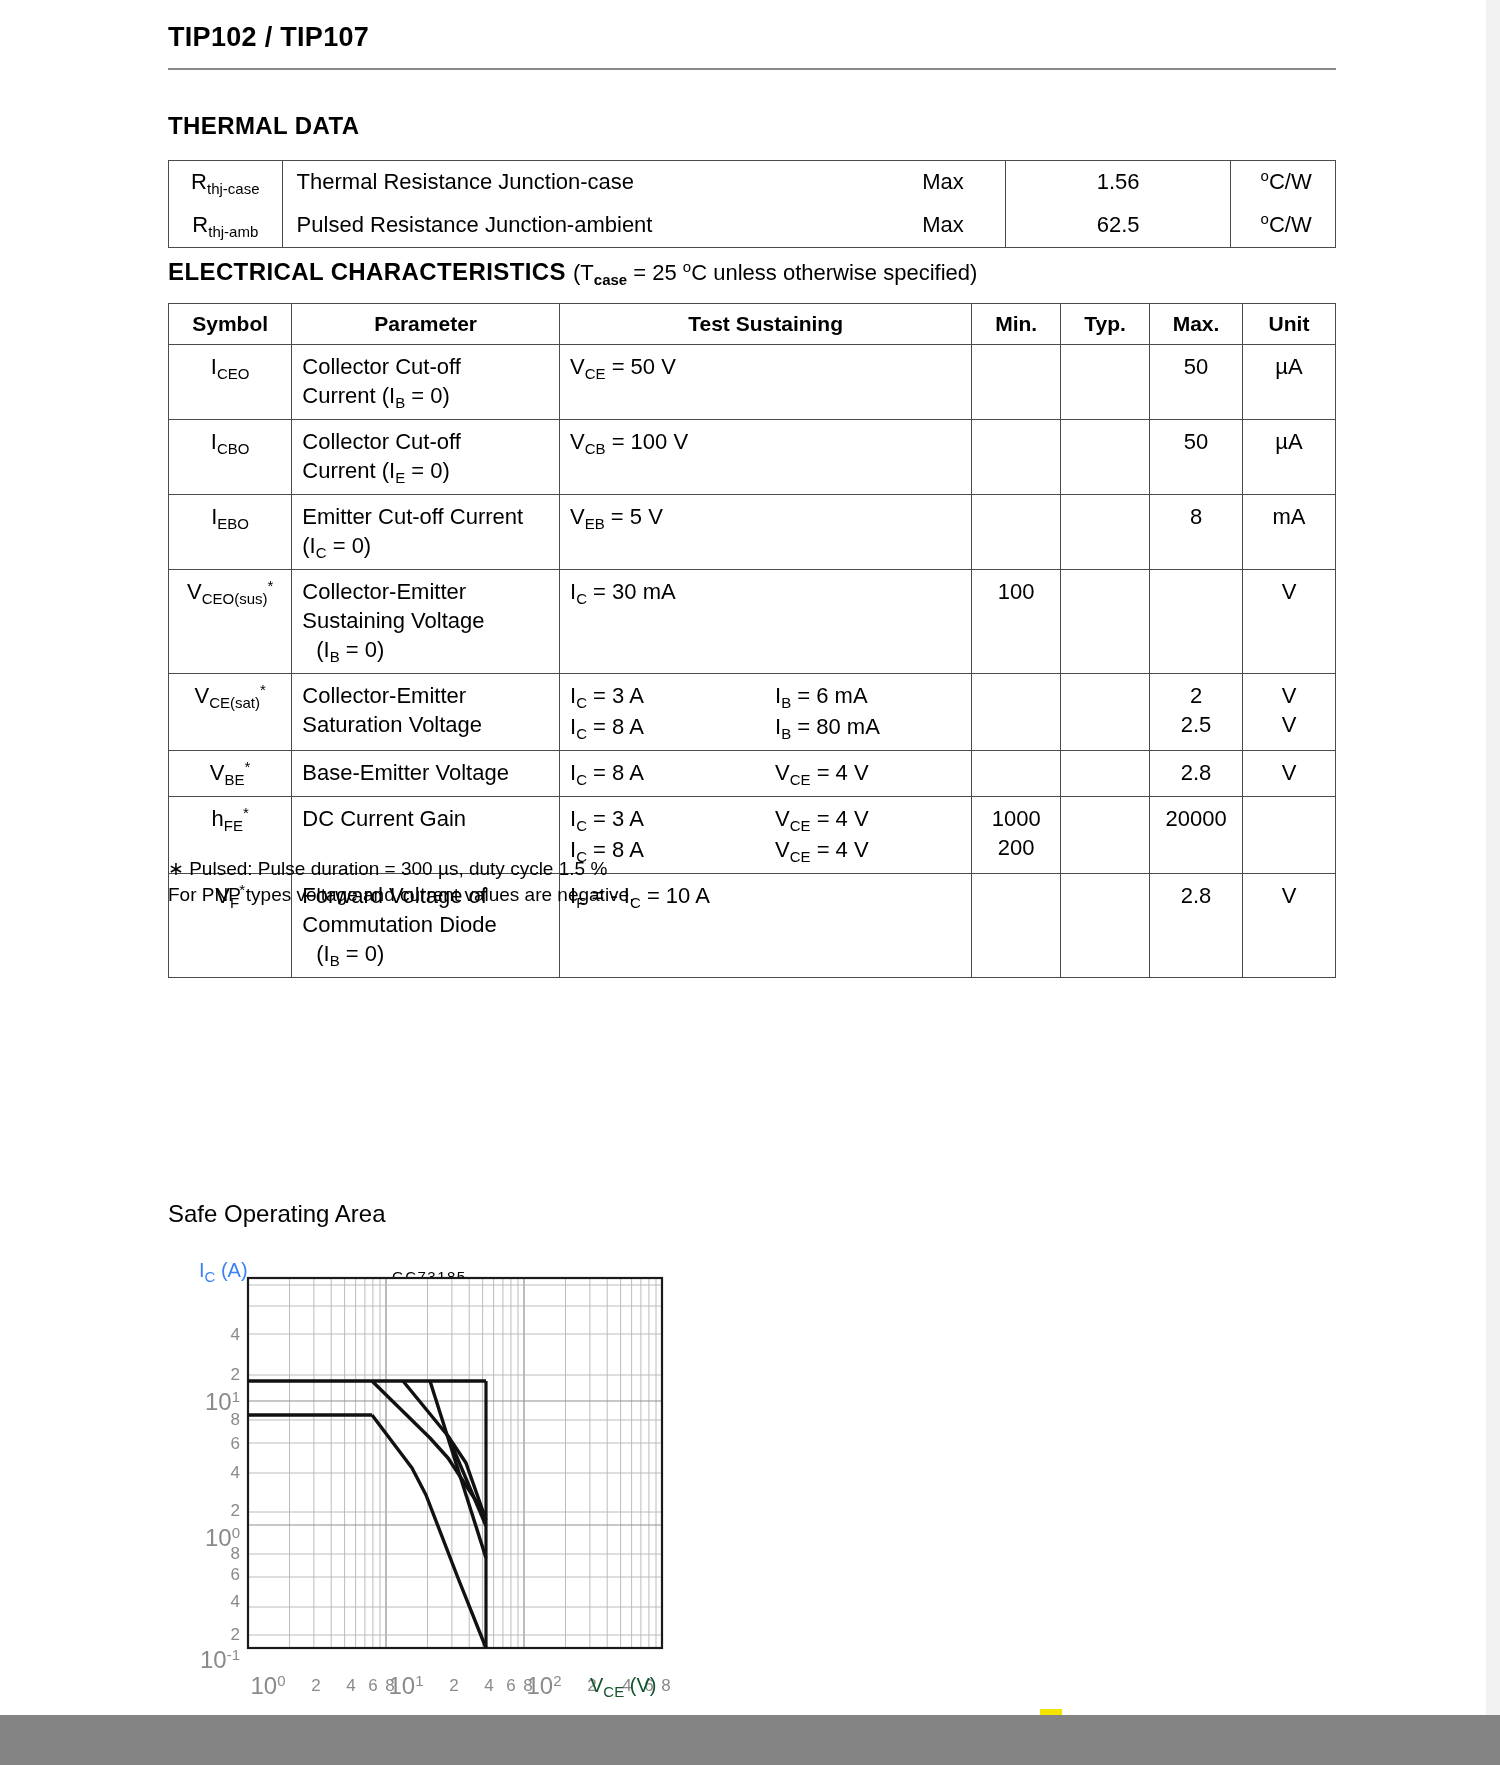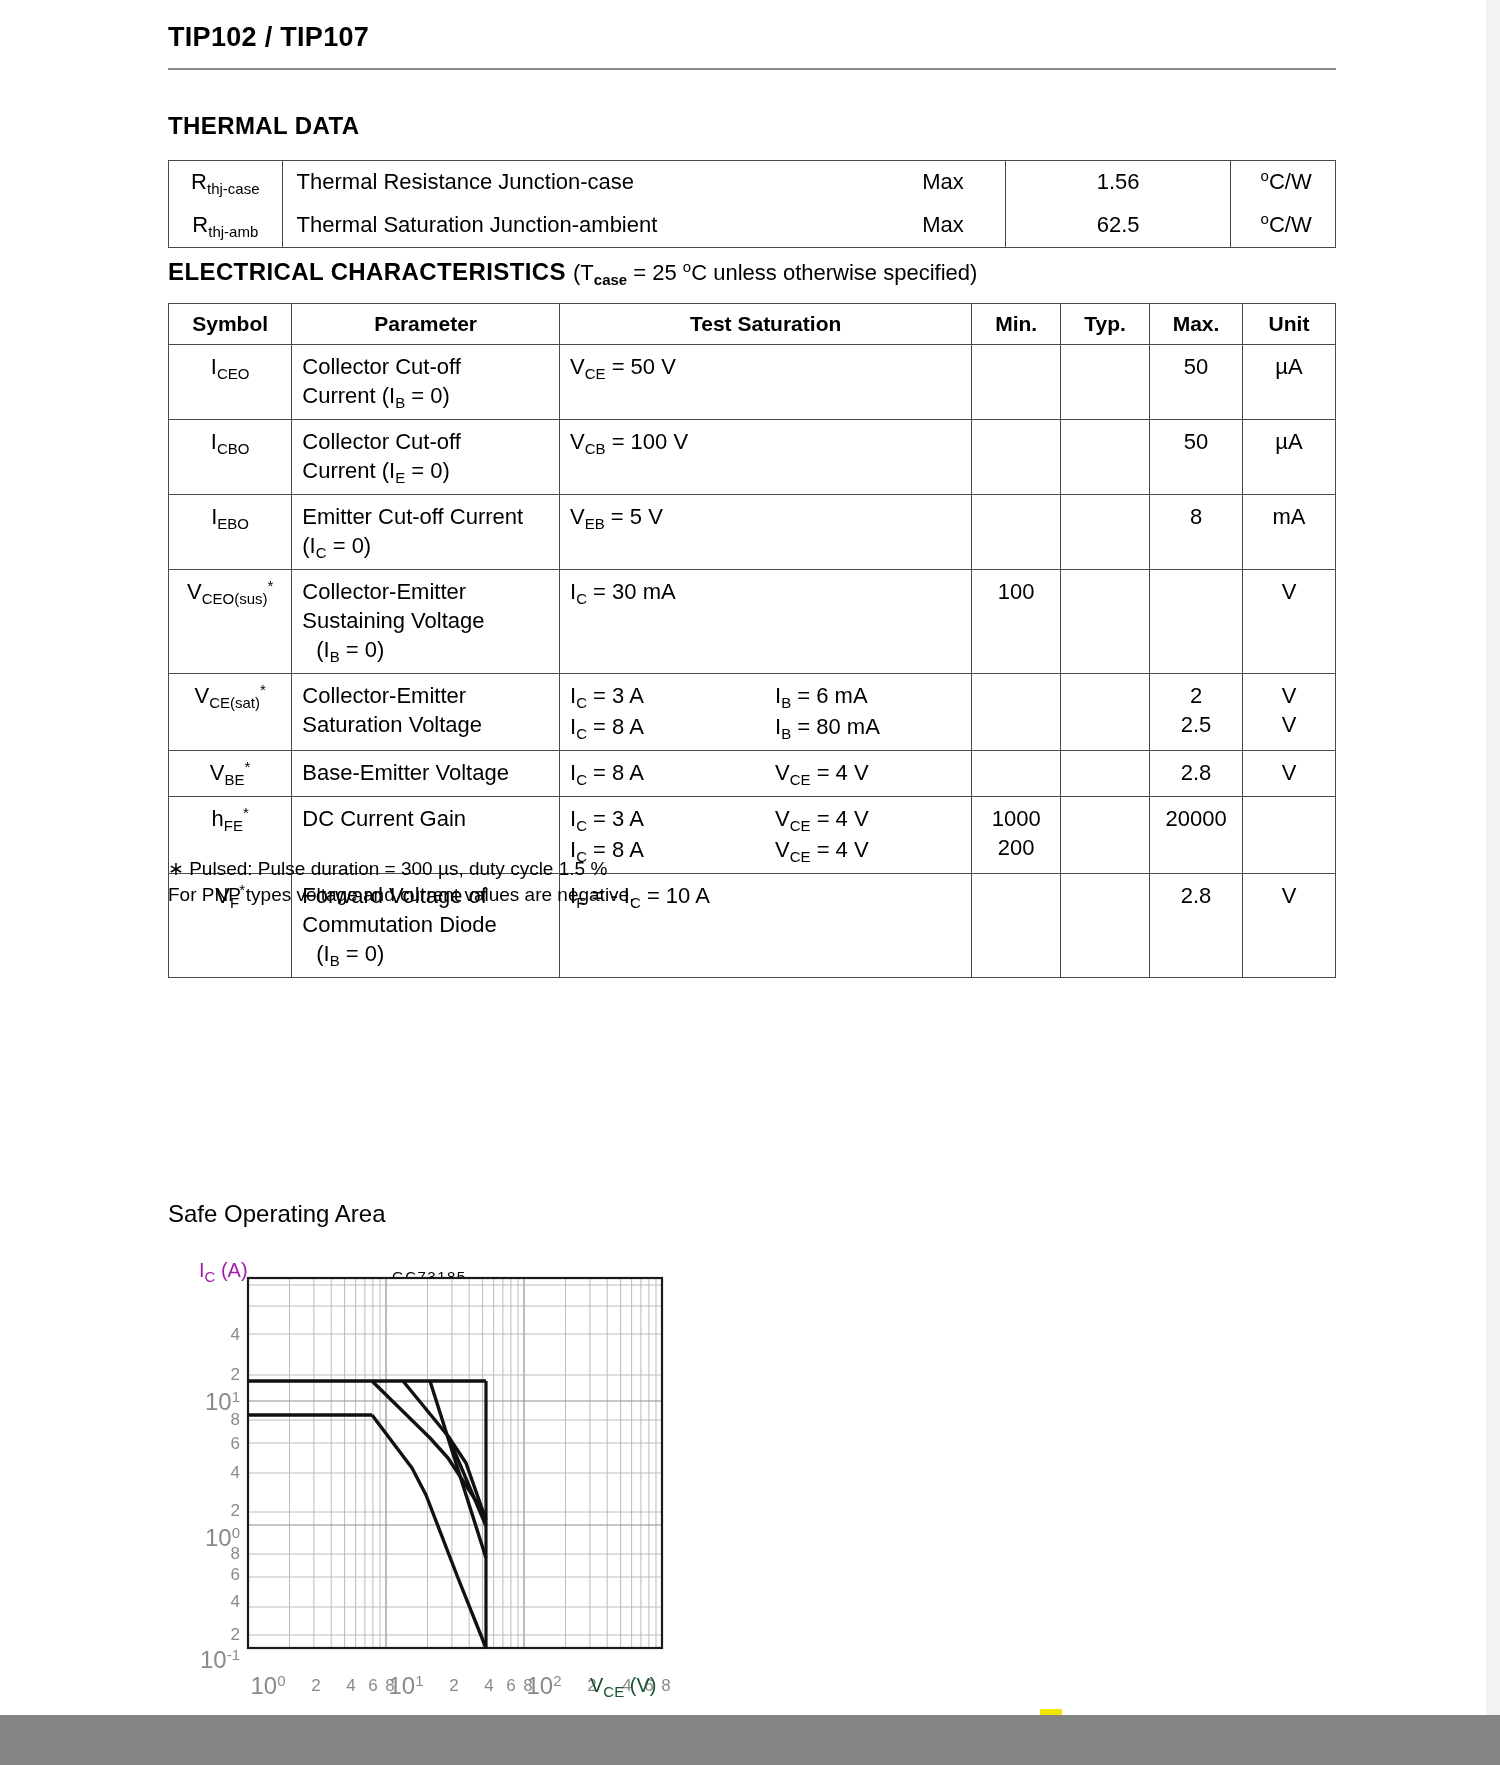--- a/index.html
+++ b/index.html
@@ -56,21 +56,21 @@
   .indent { padding-left:14px; display:inline-block; }
 
   
   .footnotes { position:absolute; left:168px; top:856px; font-size:19px; line-height:26px; }
 
   
   .soa-title { position:absolute; left:168px; top:1200px; font-size:24px; }
   .soa-fig { position:absolute; left:200px; top:1258px; width:470px; height:430px; }
   .gc-code { position:absolute; left:392px; top:1268px; font-size:15px; color:#000000; letter-spacing:1.5px; }
 
-  .axis-ylabel { position:absolute; left:-1px; top:1px; font-size:20px; color:#a21caf; }
+  .axis-ylabel { position:absolute; left:-1px; top:1px; font-size:20px; color:#3b82f6; }
   .ytick { position:absolute; font-size:17px; color:#8a8a8a; text-align:right; width:48px; }
   .ytick.dec { font-size:24px; }
   .xtick { position:absolute; font-size:17px; color:#8a8a8a; text-align:center; width:40px; }
   .xtick.dec { font-size:24px; }
   .axis-xlabel { position:absolute; font-size:20px; color:#14532d; }
 
   .plotlbl { position:absolute; font-size:14.5px; color:#6e6e6e; letter-spacing:1.1px; white-space:nowrap; }
   .curvelbl { position:absolute; font-size:19px; color:#6b6b6b; white-space:nowrap; }
 
   
@@ -108,21 +108,21 @@
         </td>
         <td class="th-unit" style="border-bottom:none;">
           <span><span class="sup">o</span><span>C/W</span></span>
         </td>
       </tr>
       <tr>
         <td class="th-sym" style="border-top:none;">
           <span><span>R</span><span class="sub">thj-amb</span></span>
         </td>
         <td class="th-desc" style="border-top:none;border-right:none;">
-          <span>Thermal  Saturation  Junction-ambient</span>
+          <span>Pulsed  Resistance  Junction-ambient</span>
         </td>
         <td style="width:136px;border-top:none;border-left:none;text-align:center;padding:6px 8px;">
           <span>Max</span>
         </td>
         <td class="th-val" style="border-top:none;margin-top:30px;">
           <span>62.5</span>
         </td>
         <td class="th-unit" style="border-top:none;">
           <span><span class="sup">o</span><span>C/W</span></span>
         </td>
@@ -137,21 +137,21 @@
       <span>(T</span><span class="sub" style="font-weight:bold;">case</span><span> = 25 </span><span class="sup">o</span><span>C unless otherwise specified)</span>
     </span>
   </div>
 
   <div class="ec-wrap">
     <table class="tbl ec">
       <tbody>
           <tr>
         <th class="c-sym">Symbol</th>
         <th class="c-par">Parameter</th>
-        <th class="c-test">Test Saturation</th>
+        <th class="c-test">Test Sustaining</th>
         <th class="c-min">Min.</th>
         <th class="c-typ">Typ.</th>
         <th class="c-max">Max.</th>
         <th class="c-unit">Unit</th>
       </tr>
 
       <tr>
         <td class="c-sym">
           <span>I</span><span class="sub">CEO</span>
         </td>

